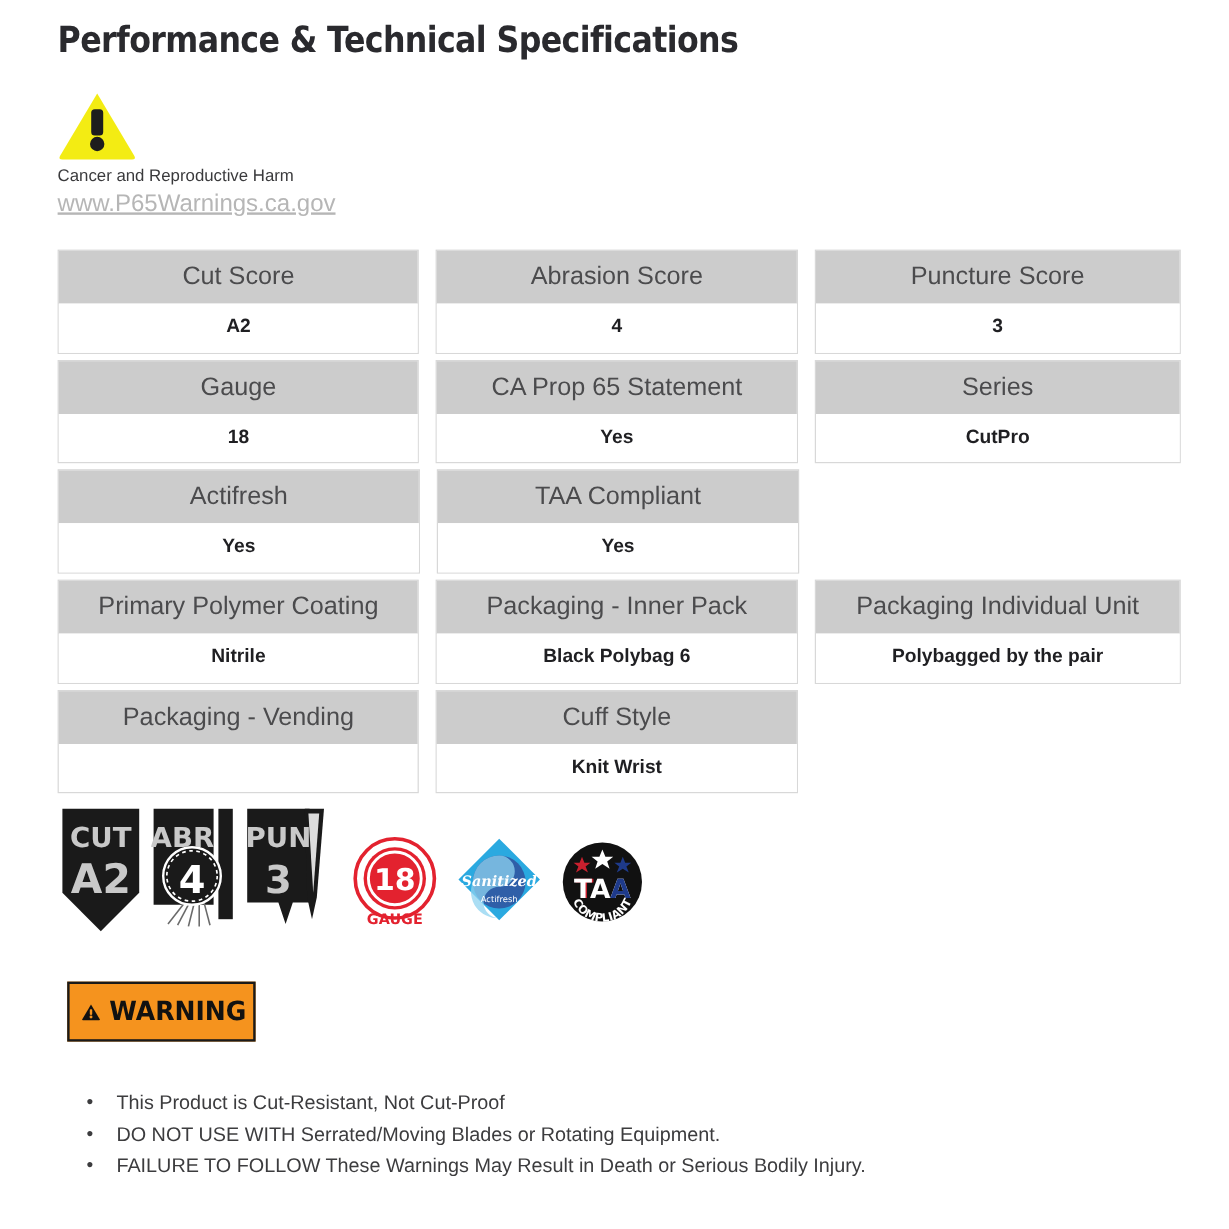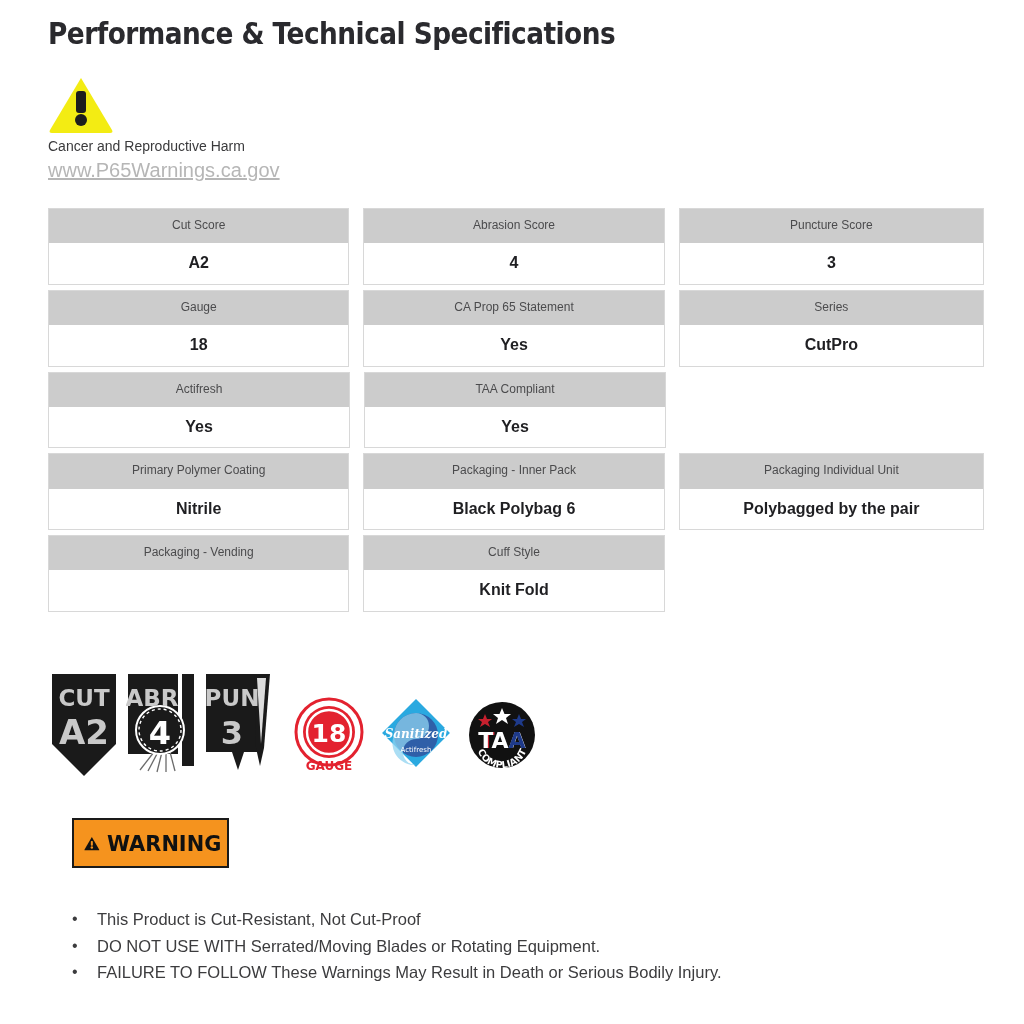--- a/index.html
+++ b/index.html
@@ -74,21 +74,21 @@
   .spec-card {
     width: 302px;
     border: 1px solid #d8d8d8;
     background: #ffffff;
     box-sizing: border-box;
   }
   .spec-card.wide { width: 306px; }
   .spec-head {
     background: #cccccc;
     color: #4b4b4d;
-    font-size: 12px;
+    font-size: 21px;
     text-align: center;
     padding: 10px 4px 11px;
     line-height: 1.1;
     white-space: nowrap;
     overflow: hidden;
   }
   .spec-val {
     background: #ffffff;
     color: #1f1f22;
     font-size: 16px;
@@ -111,21 +111,21 @@
     top: 672px;
     display: flex;
     align-items: flex-end;
     gap: 6px;
   }
   .badge { display: block; }
 
   
   .warning-banner {
     position: absolute;
-    left: 72px;
+    left: 56px;
     top: 818px;
     width: 157px;
     height: 50px;
     background: #f5931e;
     border: 2px solid #1a1a1a;
     display: flex;
     align-items: center;
     gap: 7px;
     padding-left: 10px;
     box-sizing: border-box;
@@ -234,21 +234,21 @@
       <div class="spec-val">Polybagged by the pair</div>
     </div>
   </div>
 
   <div class="spec-row">
     <div class="spec-card">
       <div class="spec-head">Packaging - Vending</div>
     </div>
     <div class="spec-card">
       <div class="spec-head">Cuff Style</div>
-      <div class="spec-val">Knit Fold</div>
+      <div class="spec-val">Knit Wrist</div>
     </div>
     <div class="spec-card wide empty"></div>
   </div>
 
 </div>
 
 <div class="badges">
 
   <svg class="badge" width="72" height="108" viewBox="0 0 72 108">
     <path d="M4 2 H68 V72 L36 104 L4 72 Z" fill="#1a1a1a"></path>

